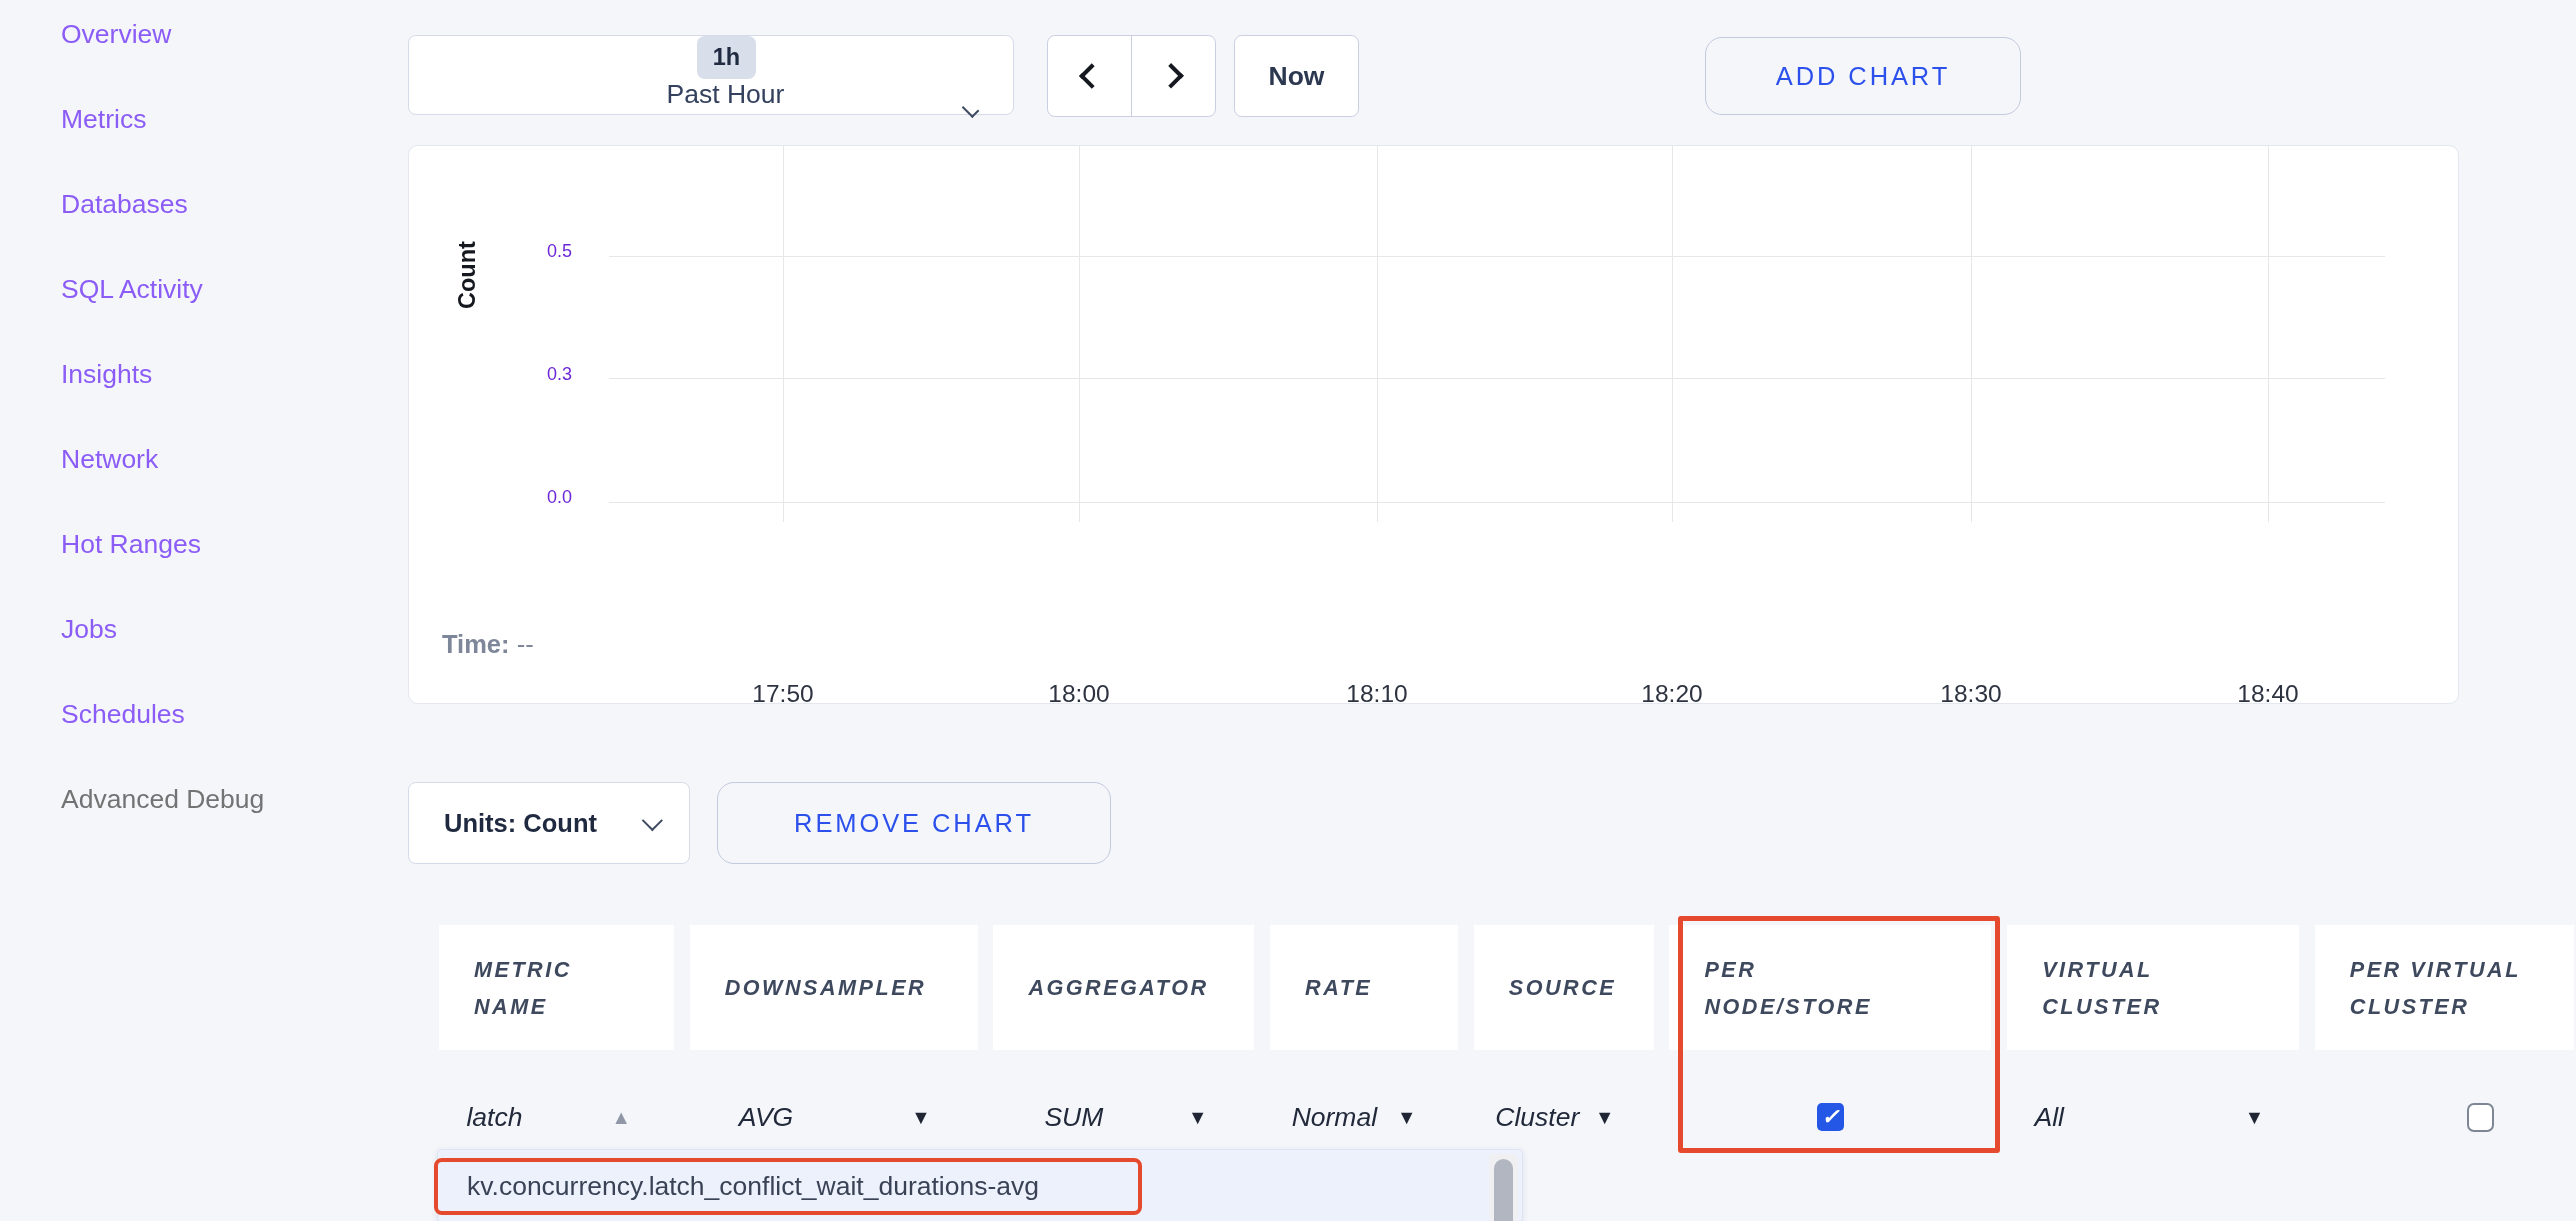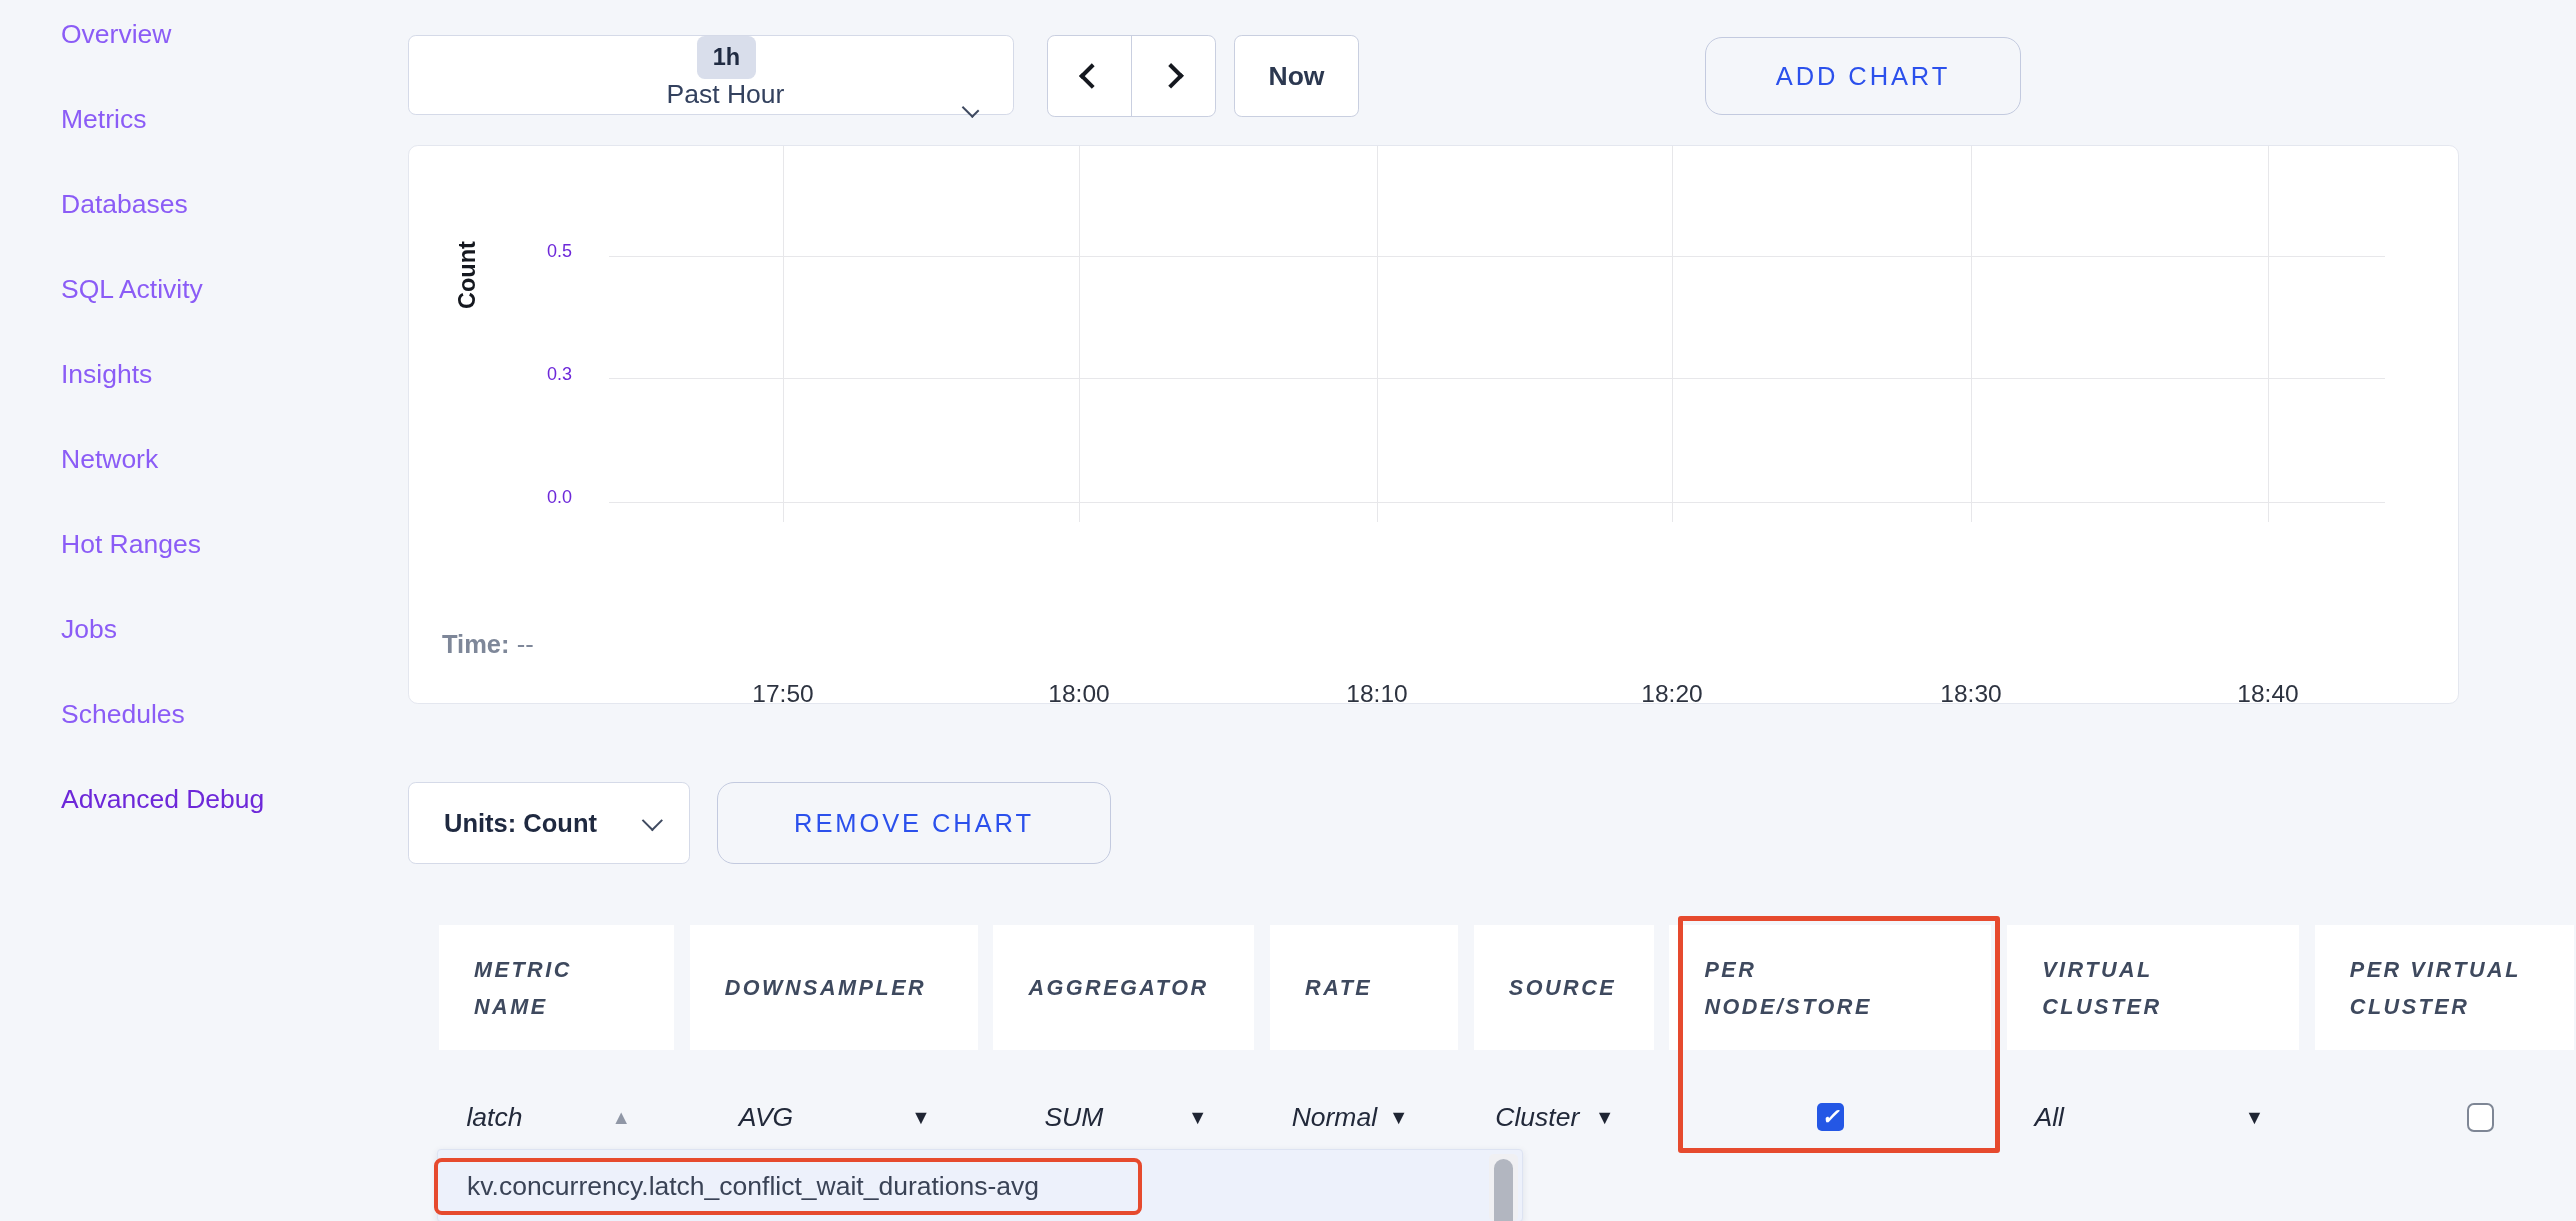--- a/index.html
+++ b/index.html
@@ -4,21 +4,21 @@
 <style>
   * { margin:0; padding:0; box-sizing:border-box; }
   html,body { width:2576px; height:1221px; overflow:hidden; }
   body { background:#f4f6fa; font-family:"Liberation Sans", sans-serif; color:#3a4358; }
   #app { position:relative; width:2576px; height:1221px; overflow:hidden; }
 
   
   .sidebar { position:absolute; left:61px; top:17.6px; width:294px; }
   .nav-item { height:33px; line-height:33px; margin-bottom:52px; font-size:26.5px;
               color:#8b5cf6; cursor:pointer; white-space:nowrap; }
-  .nav-item.active { color:#6d28d9; }
+  .nav-item.active { color:#737373; }
 
   
   .time-select { position:absolute; left:408px; top:35px; width:606px; height:80px;
                  background:#fff; border:1px solid #d5dae8; border-radius:7.8px;
                  display:flex; align-items:center; cursor:pointer;flex-direction:column; }
   .time-badge { margin-left:31px; background:#d9deeb; border-radius:7.8px; padding:7.8px 15.7px;
                 font-size:23.5px; font-weight:bold; color:#202b42; }
   .time-label { margin-left:29px; font-size:26.5px; color:#33415e; font-weight:500; }
   .vchev { width:14.7px; height:14.7px; border-right:2.9px solid #3f4a60; border-bottom:2.9px solid #3f4a60;
            transform:rotate(45deg); margin-left:auto; margin-right:35px; margin-top:-5.9px; }
@@ -66,21 +66,21 @@
       grid-template-columns:235px 288px 261px 188px 180px 322px 292px 259px;font-style:italic; }
   .hdr-grid { top:925px; }
   .row-grid { top:1076px; height:82px; align-items:center; }
   .hdr-cell { background:#fff; height:125px; display:flex; flex-direction:column; justify-content:center;
               padding-left:35px; font-size:21.6px; font-weight:bold; letter-spacing:2.5px;
               text-transform:uppercase; color:#3e495e; line-height:37px; }
   .row-cell { display:flex; align-items:center; font-size:26.5px; color:#22293a; }
   .cell-metric { justify-content:space-between; padding-left:27.4px; padding-right:43px; }
   .cell-down  { justify-content:space-between; padding-left:49px; padding-right:47px; }
   .cell-agg   { justify-content:space-between; padding-left:51px; padding-right:47px; }
-  .cell-rate  { padding-left:21.6px; gap:12px; }
+  .cell-rate  { padding-left:21.6px; gap:20px; }
   .cell-src   { padding-left:21.6px; gap:15.7px; }
   .cell-check { justify-content:center; }
   .cell-vc    { justify-content:space-between; padding-left:27.4px; padding-right:35px; }
   .cell-pvc   { padding-left:152px; }
   .tri-down { font-size:19.6px; color:#1f2533; }
   .tri-up   { font-size:19.6px; color:#9097a6; }
   .checkbox { width:27.4px; height:27.4px; border-radius:4.9px; cursor:pointer; }
   .checkbox.checked { background:#2457e5; color:#fff; display:flex; align-items:center;
                       justify-content:center; font-size:21.6px; font-weight:bold; }
   .checkbox.unchecked { background:#fff; border:2.9px solid #7e8695; border-radius:6.9px; height:29px; }

